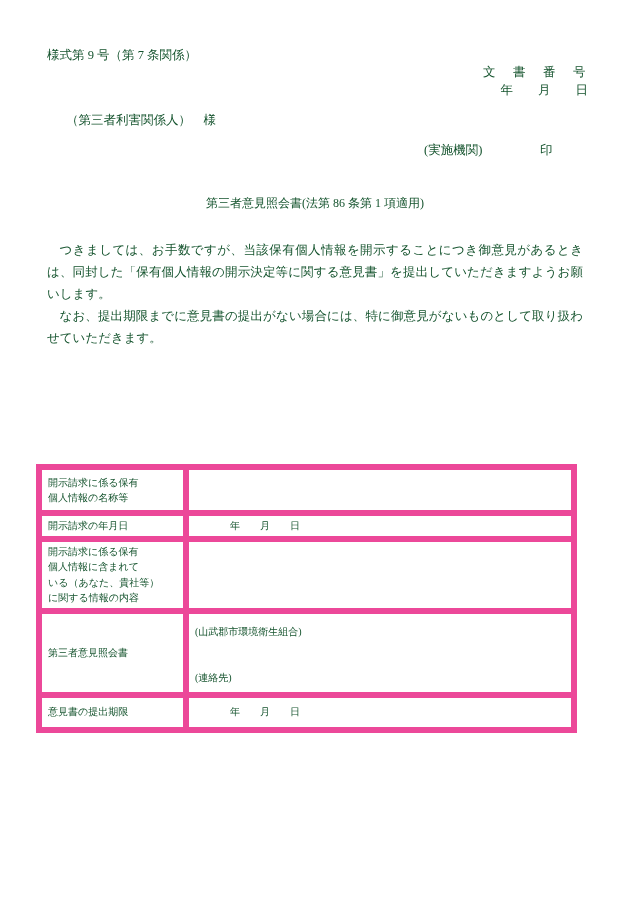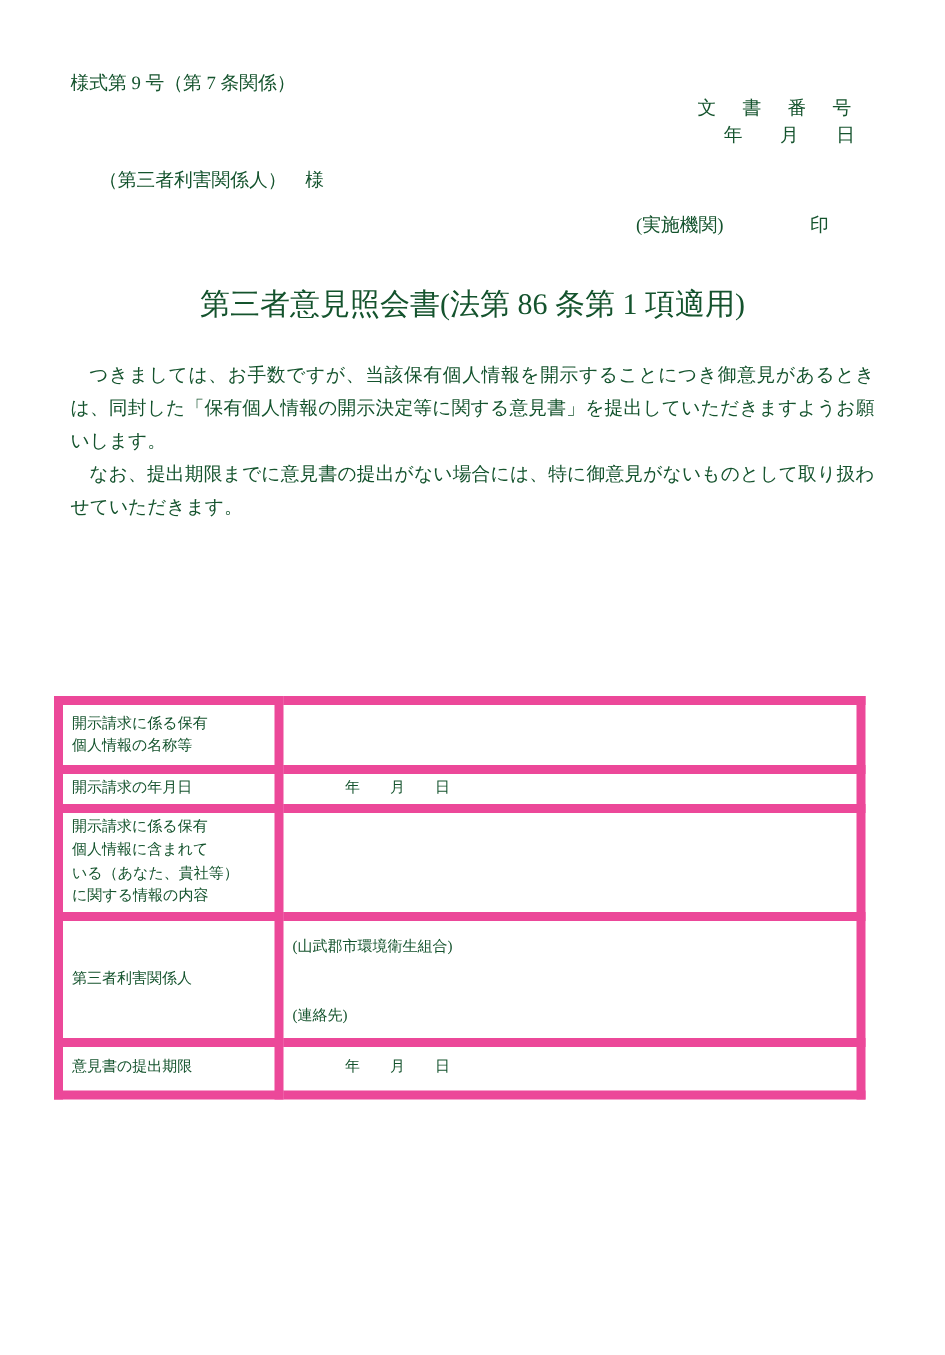--- a/index.html
+++ b/index.html
@@ -18,21 +18,21 @@
     overflow: hidden;
   }
   .form-number {
     position: absolute;
     left: 47px;
     top: 46px;
     line-height: 18px;
   }
   .right-line {
     position: absolute;
-    right: 60px;
+    right: 42px;
     text-align: right;
     line-height: 18px;
   }
   .doc-number { top: 63px; letter-spacing: 2.5px; }
   .header-date { top: 81px; }
   .recipient {
     position: absolute;
     left: 66px;
     top: 111px;
     line-height: 18px;
@@ -47,21 +47,21 @@
   }
   .agency { position: absolute; left: 424px; }
   .seal   { position: absolute; left: 540px; }
   .title {
     position: absolute;
     top: 193px;
     left: 0;
     width: 100%;
     margin: 0;
     text-align: center;
-    font-size: 20px;
+    font-size: 12px;
     font-weight: normal;
     line-height: 20px;
   }
   .body-text {
     position: absolute;
     top: 239px;
     left: 47px;
     width: 536px;
     line-height: 22px;
     text-align: justify;
@@ -138,21 +138,21 @@
         <td class="value-cell date-cell">年　　月　　日</td>
       </tr>
       <tr class="row-desc">
         <td class="label-cell v-top">開示請求に係る保有
 個人情報に含まれて
 いる（あなた、貴社等）
 に関する情報の内容</td>
         <td class="value-cell"></td>
       </tr>
       <tr class="row-dest">
-        <td class="label-cell">第三者利害関係人</td>
+        <td class="label-cell">第三者意見照会書</td>
         <td class="value-cell dest-cell">
           <div class="dest-line1">(山武郡市環境衛生組合)</div>
           <div class="dest-line2">(連絡先)</div>
         </td>
       </tr>
       <tr class="row-limit">
         <td class="label-cell">意見書の提出期限</td>
         <td class="value-cell date-cell">年　　月　　日</td>
       </tr>
     </tbody>

